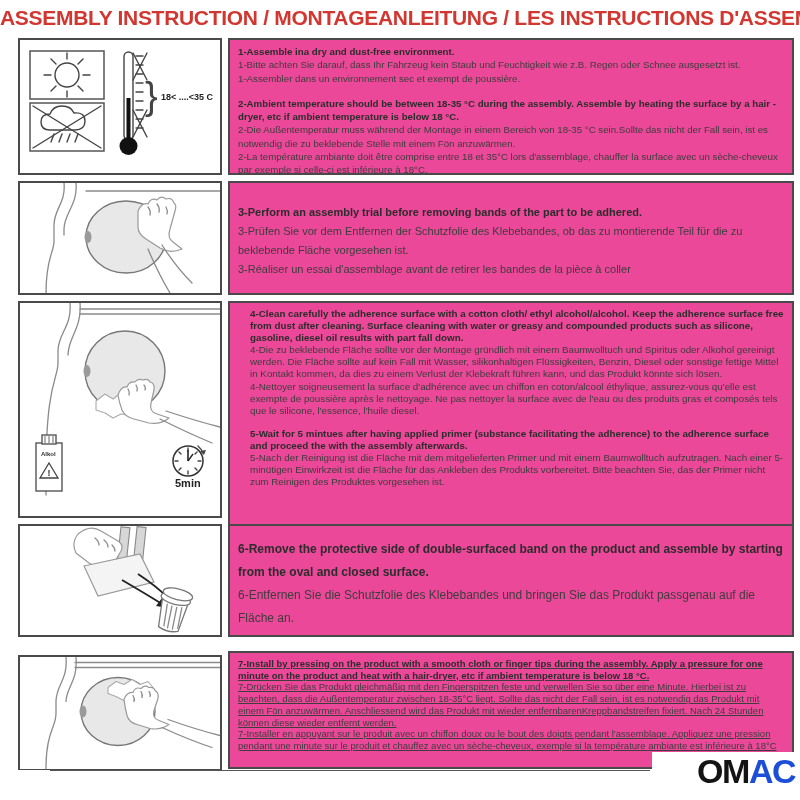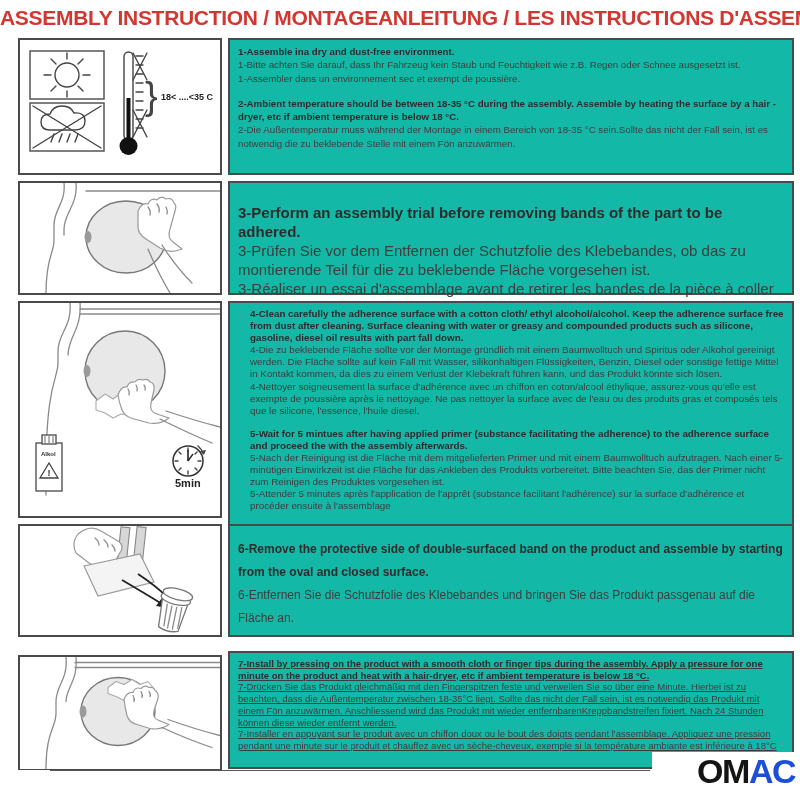--- a/index.html
+++ b/index.html
@@ -1,26 +1,26 @@
 <!DOCTYPE html>
 <html><head>
 <meta charset="utf-8">
 <style>
   html,body{margin:0;padding:0;background:#ffffff;}
   .page{position:relative;width:800px;height:800px;background:#fff;overflow:hidden;
         font-family:"Liberation Sans", sans-serif;}
   .title{position:absolute;top:6px;left:0;width:800px;text-align:center;
          font-size:21px;font-weight:800;letter-spacing:-0.3px;color:#d23630;white-space:nowrap;}
   .art-box{position:absolute;left:18px;width:204px;border:2px solid #4a4a4a;background:#fff;box-sizing:border-box;}
-  .text-box{position:absolute;left:228px;width:566px;border:2px solid #4a4a4a;background:#14b8a6;
+  .text-box{position:absolute;left:228px;width:566px;border:2px solid #4a4a4a;background:#ec4899;
             box-sizing:border-box;padding:5px 8px;color:#3d3d3d;}
   .text-box p{margin:0;}
   .b{font-weight:bold;color:#2c2c2c;}
   .fs1{font-size:9.7px;line-height:13.3px;}
-  .fs2{font-size:15px;line-height:19px;}
+  .fs2{font-size:11px;line-height:19px;}
   .fs3{font-size:9.8px;line-height:12.1px;}
   .fs4{font-size:12px;line-height:23px;}
   .fs5{font-size:9.5px;line-height:11.7px;}
   .gap1{height:12px;} .gap3{height:11px;}
   .art-box svg{display:block;width:100%;height:100%;}
   .ln{stroke:#8a8a8a;fill:none;stroke-width:1.3;stroke-linecap:round;}
   .lnd{stroke:#444;fill:none;stroke-width:1.4;stroke-linecap:round;}
   .sb{fill:#fff;stroke:#555;stroke-width:1.5;}
   .oval{fill:#e8e8e8;stroke:#777;stroke-width:1.4;}
   .hand{fill:#ffffff;stroke:#999;stroke-width:1.2;stroke-linejoin:round;}
@@ -89,20 +89,21 @@
   <div class="text-box fs1" style="top:38px;height:137px;">
     <div class="step">
       <p class="b">1-Assemble ina dry and dust-free environment.</p>
       <p>1-Bitte achten Sie darauf, dass Ihr Fahrzeug kein Staub und Feuchtigkeit wie z.B. Regen oder Schnee ausgesetzt ist.</p>
       <p>1-Assembler dans un environnement sec et exempt de poussière.</p>
     </div>
     <div class="gap1"></div>
     <div class="step">
       <p class="b">2-Ambient temperature should be between 18-35 °C  during the assembly. Assemble by heating the surface by a hair -dryer, etc if ambient temperature is below 18 °C.</p>
       <p>2-Die Außentemperatur muss während der Montage in einem Bereich von 18-35 °C  sein.Sollte das nicht der Fall sein, ist es notwendig die zu beklebende Stelle mit einem Fön anzuwärmen.</p>
+      <p>2-La température ambiante doit être comprise entre 18 et 35°C lors d'assemblage, chauffer la surface avec un sèche-cheveux par exemple si celle-ci est inférieure à 18°C.</p>
     </div>
   </div>
 
   <div class="art-box" style="top:181px;height:114px;">
     <svg viewBox="0 0 200 110">
       <line x1="66" y1="8" x2="200" y2="8" class="ln"></line>
       <path d="M44,0 C46,20 34,26 34,42 L34,58 C34,70 26,74 26,110" class="ln"></path>
       <path d="M56,0 C58,22 44,30 44,46 L44,52" class="ln"></path>
       <ellipse cx="106" cy="54" rx="40" ry="36" class="oval"></ellipse>
       <ellipse cx="68" cy="54" rx="3.5" ry="6" fill="#9a9a9a" stroke="none"></ellipse>
@@ -166,21 +167,20 @@
   <div class="text-box fs3" style="top:301px;height:250px;padding-left:20px;">
     <div class="step">
       <p class="b">4-Clean carefully the adherence surface with a cotton cloth/ ethyl alcohol/alcohol. Keep the adherence surface free from dust after cleaning. Surface cleaning with water or greasy and compounded products such as silicone, gasoline, diesel oil results with part fall down.</p>
       <p>4-Die zu beklebende Fläche sollte vor der Montage gründlich mit einem Baumwolltuch und Spiritus oder Alkohol gereinigt werden. Die Fläche sollte auf kein Fall mit Wasser, silikonhaltigen Flüssigkeiten, Benzin, Diesel oder sonstige fettige Mittel in Kontakt kommen, da dies zu einem Verlust der Klebekraft führen kann, und das Produkt könnte sich lösen.</p>
       <p>4-Nettoyer soigneusement la surface d'adhérence avec un chiffon en coton/alcool éthylique, assurez-vous qu'elle est exempte de poussière après le nettoyage. Ne pas nettoyer la surface avec de l'eau ou des produits gras et composés tels que le silicone, l'essence, l'huile diesel.</p>
     </div>
     <div class="gap3"></div>
     <div class="step">
       <p class="b">5-Wait for 5 mintues after having applied primer (substance facilitating the adherence) to the adherence surface and proceed the with the assembly afterwards.</p>
       <p>5-Nach der Reinigung ist die Fläche mit dem mitgelieferten Primer und mit einem Baumwolltuch aufzutragen. Nach einer 5-minütigen Einwirkzeit ist die Fläche für das Ankleben des Produkts vorbereitet. Bitte beachten Sie, das der Primer nicht zum Reinigen des Produktes vorgesehen ist.</p>
-      <p>5-Attender 5 minutes après l'application de l'apprêt (substance facilitant l'adhérence) sur la surface d'adhérence et procéder ensuite à l'assemblage</p>
     </div>
   </div>
 
   <div class="art-box" style="top:524px;height:113px;">
     <svg viewBox="0 0 200 109">
       <g transform="rotate(6 110 30)">
         <rect x="98" y="2" width="9" height="48" fill="#d7d7d7" stroke="#888" stroke-width="1.1"></rect>
         <rect x="114" y="0" width="9" height="50" fill="#d7d7d7" stroke="#888" stroke-width="1.1"></rect>
         <rect x="97" y="44" width="11" height="7" fill="#bfbfbf" stroke="#888" stroke-width="1"></rect>
         <rect x="113" y="44" width="11" height="7" fill="#bfbfbf" stroke="#888" stroke-width="1"></rect>

